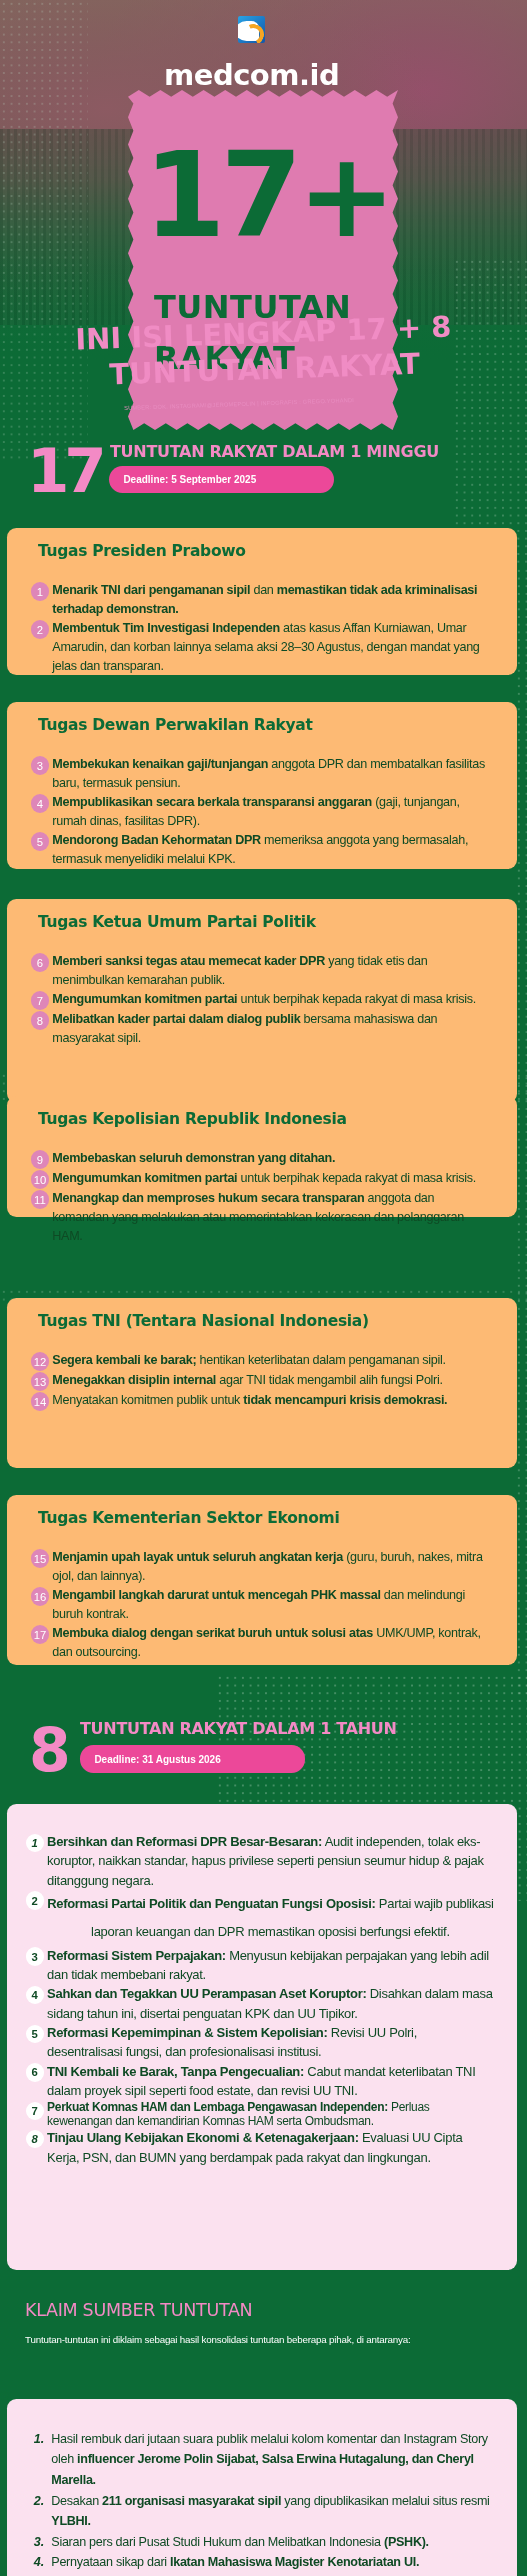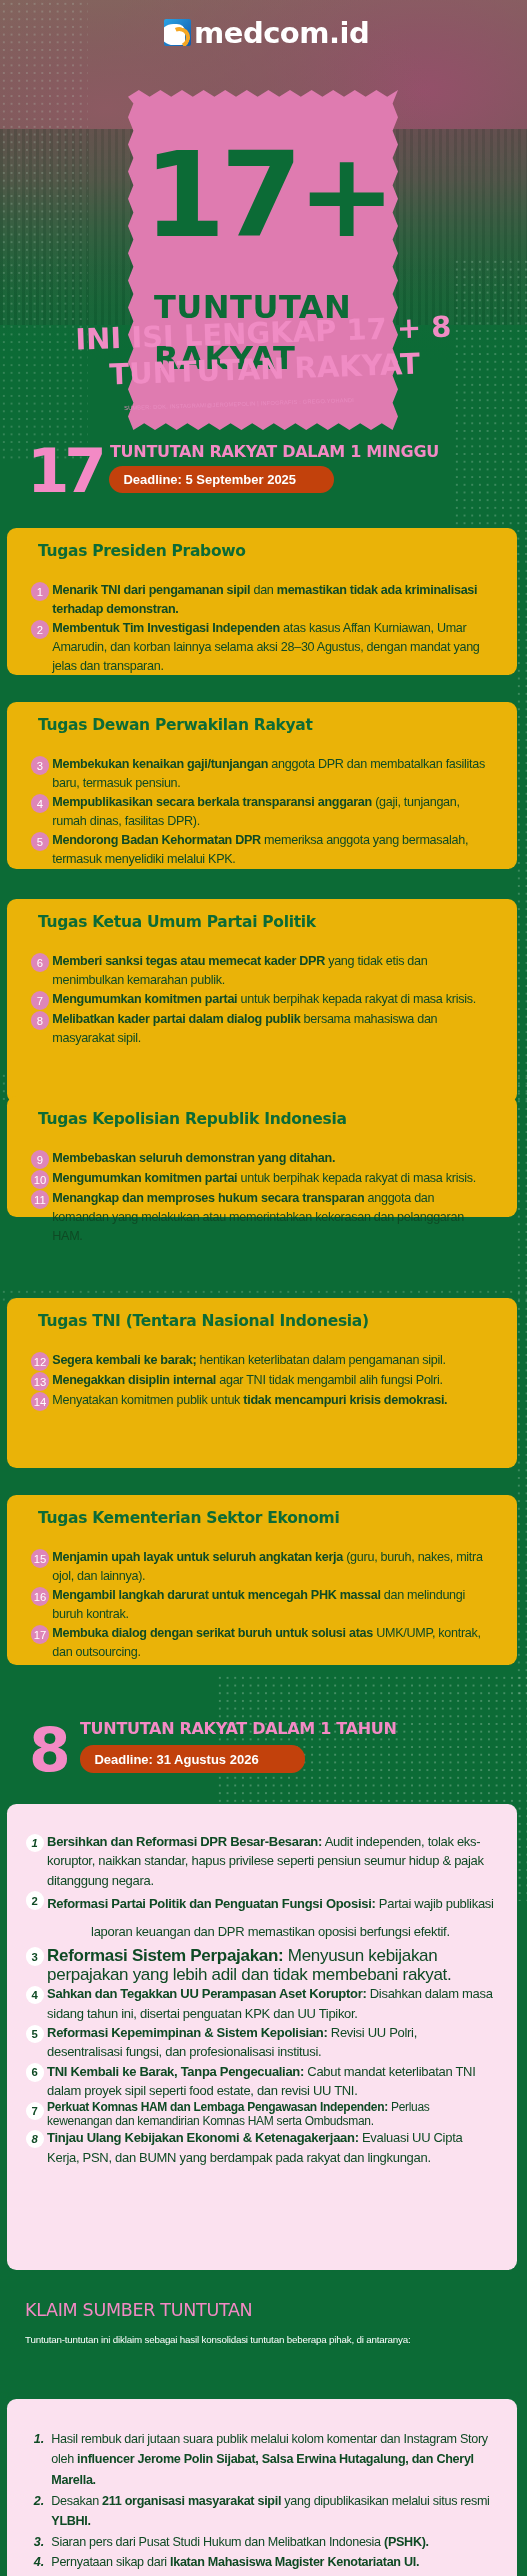--- a/index.html
+++ b/index.html
@@ -44,21 +44,21 @@
         transparent 240deg 360deg);
     pointer-events: none;
   }
   .dots {
     position: absolute; pointer-events: none;
     background-image: radial-gradient(circle, rgba(190,220,200,0.45) 1.1px, transparent 1.3px);
     background-size: 7.7px 7.7px;
   }
 
   .logo {
-    position: absolute; left: 164px; top: 15.5px; display: flex; align-items: center; gap: 3px;
+    position: absolute; left: 164px; top: 15.5px; display: flex; align-items: center; gap: 15px; flex-direction: column;
   }
   .logo-mark {
     width: 27px; height: 27px; border-radius: 2.1px;
     background: linear-gradient(135deg, #29a3e6, #1156a8);
     position: relative; overflow: hidden;
   }
   .logo-mark .eagle {
     position: absolute; left: -3.1px; top: 5.2px; width: 24px; height: 20.6px;
     background: #ffffff; border-radius: 60% 40% 20% 60%;
   }
@@ -102,29 +102,29 @@
   
   .sec-head { position: absolute; left: 0; width: 528px; }
   .sec-num {
     position: absolute; color: #f38ac5; font-family: "DejaVu Sans", sans-serif; font-weight: 700; line-height: 1;
   }
   .sec-title {
     position: absolute; color: #f38ac5; font-family: "DejaVu Sans", sans-serif; font-weight: 700; font-size: 16px; line-height: 1;
     letter-spacing: -0.3px;
   }
   .deadline {
-    position: absolute; background: #c2410c; color: #ffffff; font-weight: 700; font-size: 13px;
+    position: absolute; background: #ec4899; color: #ffffff; font-weight: 700; font-size: 10px;
     height: 27px; border-radius: 13.4px; display: flex; align-items: center; padding-left: 14.4px;
     font-family: "Liberation Sans", sans-serif;
   }
 
   
   .card {
     position: absolute; left: 6.7px; width: 510px; border-radius: 9.3px;
-    background: #eab308;
+    background: #fdba74;
     padding: 14.4px 23px 15.5px 24px;
   }
   .card.pink { background: #fbe1ef; }
   .card-title {
     font-family: "DejaVu Sans", sans-serif; font-weight: 700; font-size: 15.5px; color: #0c6b36;
     letter-spacing: -0.3px; margin-bottom: 20.6px; margin-left: 7.2px;
   }
   .item { display: flex; align-items: flex-start; margin-bottom: 0; }
   .badge {
     flex: 0 0 auto; width: 18.5px; height: 18.5px; border-radius: 50%; background: #de86b8;
@@ -293,21 +293,21 @@
         <div class="item">
           <div class="badge white italic">1</div>
           <div class="item-text" style="font-size: 13px; line-height: 19.3px;"><b>Bersihkan dan Reformasi DPR Besar-Besaran:</b><span> Audit independen, tolak eks-koruptor, naikkan standar, hapus privilese seperti pensiun seumur hidup &amp; pajak ditanggung negara.</span></div>
         </div>
         <div class="item">
           <div class="badge white">2</div>
           <div class="item-text" style="font-size: 13px; line-height: 28px; text-align: center;"><b>Reformasi Partai Politik dan Penguatan Fungsi Oposisi:</b><span> Partai wajib publikasi laporan keuangan dan DPR memastikan oposisi berfungsi efektif.</span></div>
         </div>
         <div class="item">
           <div class="badge white">3</div>
-          <div class="item-text" style="font-size: 17px; line-height: 19.3px;"><b>Reformasi Sistem Perpajakan:</b><span> Menyusun kebijakan perpajakan yang lebih adil dan tidak membebani rakyat.</span></div>
+          <div class="item-text" style="font-size: 13px; line-height: 19.3px;"><b>Reformasi Sistem Perpajakan:</b><span> Menyusun kebijakan perpajakan yang lebih adil dan tidak membebani rakyat.</span></div>
         </div>
         <div class="item">
           <div class="badge white">4</div>
           <div class="item-text" style="font-size: 13px; line-height: 19.3px;"><b>Sahkan dan Tegakkan UU Perampasan Aset Koruptor:</b><span> Disahkan dalam masa sidang tahun ini, disertai penguatan KPK dan UU Tipikor.</span></div>
         </div>
         <div class="item">
           <div class="badge white">5</div>
           <div class="item-text" style="font-size: 13px; line-height: 19.3px;"><b>Reformasi Kepemimpinan &amp; Sistem Kepolisian:</b><span> Revisi UU Polri, desentralisasi fungsi, dan profesionalisasi institusi.</span></div>
         </div>
         <div class="item">

